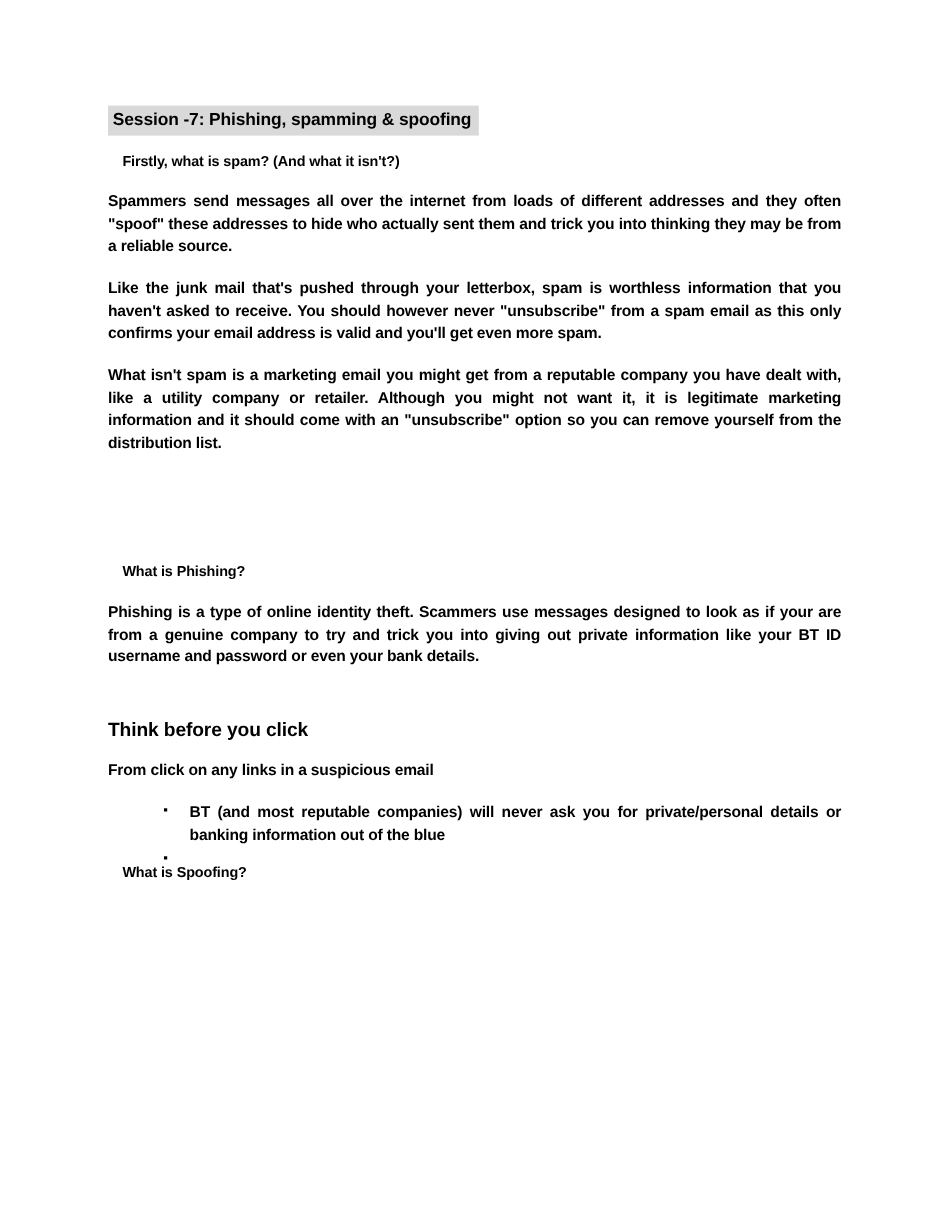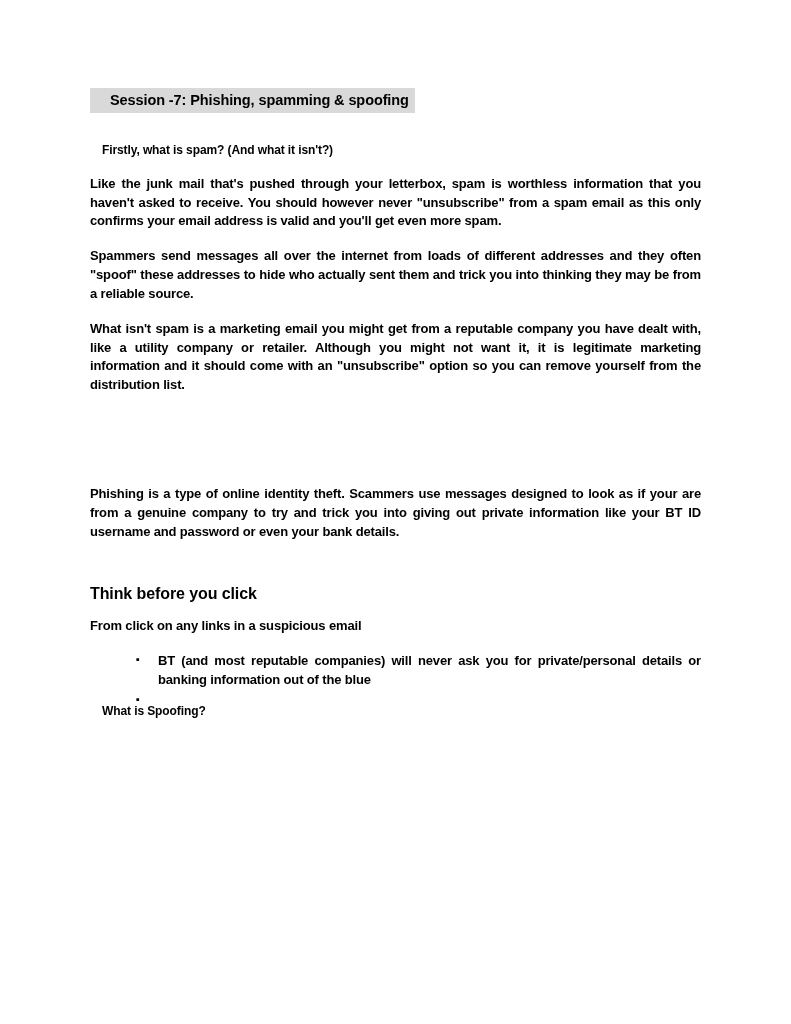--- a/index.html
+++ b/index.html
@@ -21,22 +21,22 @@
     box-sizing: border-box;
     padding: 88px 90px 40px 90px;
     background: #ffffff;
   }
   .doc-title {
     display: inline-block;
     background: #d9d9d9;
     font-size: 14.5px;
     font-weight: bold;
     line-height: 1.25;
-    padding: 3px 6px 4px 20px;
-    margin: 0 0 30px 0;
+    padding: 3px 6px 4px 4px;
+    margin: 0 0 14px 0;
     letter-spacing: -0.1px;
   }
   h2.section-heading {
     font-size: 12px;
     font-weight: bold;
     margin: 0 0 16px 12px;
     line-height: 1.3;
     letter-spacing: -0.1px;
   }
   h3.sub-heading {
@@ -88,26 +88,27 @@
 </style>
 </head>
 <body>
 
 <div class="page">
 
   <div class="doc-title">Session -7: Phishing, spamming &amp; spoofing</div>
 
   <h2 class="section-heading">Firstly, what is spam? (And what it isn't?)</h2>
 
+  <p class="body-text">Spammers send messages all over the internet from loads of different addresses and they often "spoof" these addresses to hide who actually sent them and trick you into thinking they may be from a reliable source.</p>
   <p class="body-text">Like the junk mail that's pushed through your letterbox, spam is worthless information that you haven't asked to receive. You should however never "unsubscribe" from a spam email as this only confirms your email address is valid and you'll get even more spam.</p>
-  <p class="body-text">Spammers send messages all over the internet from loads of different addresses and they often "spoof" these addresses to hide who actually sent them and trick you into thinking they may be from a reliable source.</p>
   <p class="body-text">What isn't spam is a marketing email you might get from a reputable company you have dealt with, like a utility company or retailer. Although you might not want it, it is legitimate marketing information and it should come with an "unsubscribe" option so you can remove yourself from the distribution list.</p>
 
   <div class="spacer-lg"></div>
 
+  <h2 class="section-heading">What is Phishing?</h2>
 
   <p class="body-text">Phishing is a type of online identity theft. Scammers use messages designed to look as if your are from a genuine company to try and trick you into giving out private information like your BT ID username and password or even your bank details.</p>
 
   <div class="spacer-md"></div>
 
   <h3 class="sub-heading">Think before you click</h3>
 
   <p class="body-text">From click on any links in a suspicious email</p>
 
   <ul class="bullet-list">

